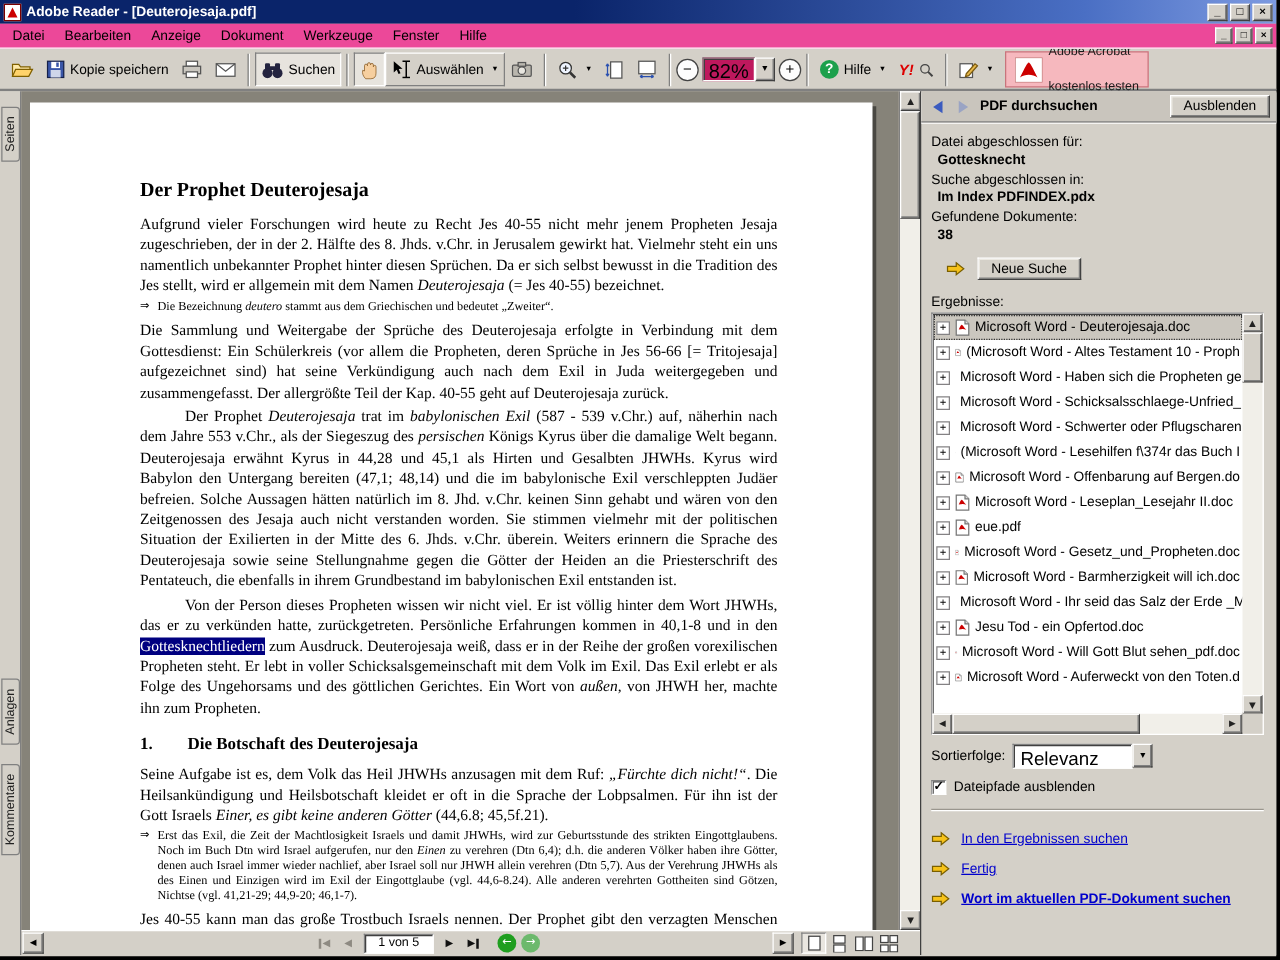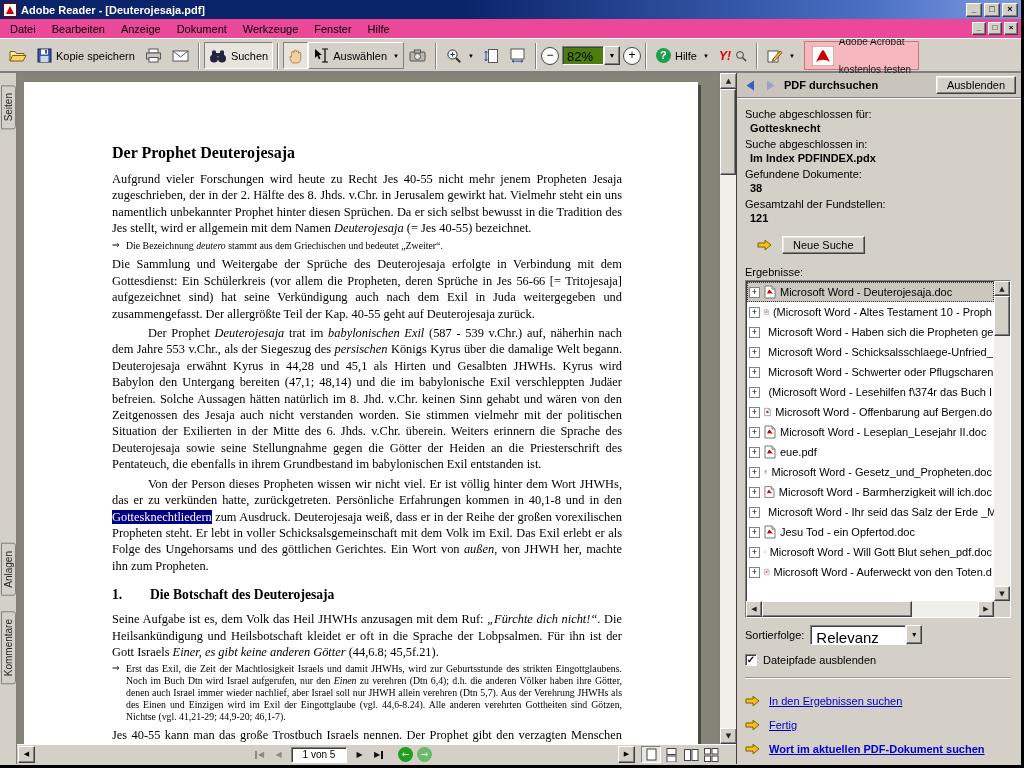--- a/index.html
+++ b/index.html
@@ -29,21 +29,21 @@
     display:flex; align-items:center; padding:0 4px; font-size:11px; white-space:nowrap; }
   .tbtn { height:27px; display:flex; align-items:center; gap:4px; padding:0 4px; border:1px solid transparent; }
   .tbtn.raised { border-color:#fff #808080 #808080 #fff; }
   .tbtn.toggled { border-color:#808080 #fff #fff #808080; background:#e7e4de; }
   .tsep { width:2px; height:26px; border-left:1px solid #808080; border-right:1px solid #fff; margin:0 4px; flex:none; }
   .dd { font-size:6px; margin-left:2px; color:#000; }
   .help-circle { width:15px; height:15px; border-radius:50%; background:#1ca04c; color:#fff; font-weight:bold; font-size:11px; line-height:15px; text-align:center; }
   .yahoo { color:#d00; font-weight:bold; font-size:12px; font-style:italic; }
   .zoombtn { width:18px; height:18px; border-radius:50%; border:1px solid #444; background:#fdfdfd; font-size:12px; line-height:15px; text-align:center; }
   .zoom-combo { display:flex; align-items:center; height:20px; }
-  .zoom-field { width:42px; height:19px; background:#4d7c0f; border:1px solid; border-color:#808080 #fff #fff #808080; box-shadow:inset 1px 1px 0 #404040; padding:2px 4px; font-size:13px; }
+  .zoom-field { width:42px; height:19px; background:#be185d; border:1px solid; border-color:#808080 #fff #fff #808080; box-shadow:inset 1px 1px 0 #404040; padding:2px 4px; font-size:16px; }
   .combo-arrow { width:16px; height:19px; background:#d4d0c8; border:1px solid; border-color:#fff #404040 #404040 #fff; box-shadow:inset -1px -1px 0 #808080; font-size:7px; line-height:17px; text-align:center; }
   .promo { display:flex; align-items:center; gap:5px; background:#f6b8be; border:1px solid #c8747c; padding:2px 7px; height:29px; margin-left:4px; }
   .promo-text { font-size:10px; line-height:12px; color:#1a1a1a; }
 
   
   .main { display:flex; height:692px; border-top:1px solid #808080; }
   .tabstrip { width:17px; background:#d4d0c8; position:relative; border-right:1px solid #808080; flex:none; }
   .vtab { position:absolute; left:1px; width:15px; background:#d4d0c8; border:1px solid #808080; border-radius:3px 0 0 3px;
     writing-mode:vertical-rl; transform:rotate(180deg); font-size:10px; padding:7px 1px; text-align:center; color:#222; }
   .center { flex:1; display:flex; flex-direction:column; min-width:0; }
@@ -363,34 +363,30 @@
             <svg width="12" height="11">
                 <path d="M2 0.5 L9.5 5.5 L2 10.5 Z" fill="#9aa4c4"></path>
               </svg>
           </span>
           <span class="panel-title">PDF durchsuchen</span>
           <span class="btn">Ausblenden</span>
         </div>
 
         <div class="panel-body">
           <div class="pair">
-            <div class="lbl">Suche abgeschlossen für:</div>
+            <div class="lbl">Datei abgeschlossen für:</div>
             <div class="val">Gottesknecht</div>
           </div>
           <div class="pair">
             <div class="lbl">Suche abgeschlossen in:</div>
             <div class="val">Im Index PDFINDEX.pdx</div>
           </div>
           <div class="pair">
             <div class="lbl">Gefundene Dokumente:</div>
             <div class="val">38</div>
-          </div>
-          <div class="pair">
-            <div class="lbl">Gesamtzahl der Fundstellen:</div>
-            <div class="val">121</div>
           </div>
 
           <div class="new-search-row">
             <svg width="15" height="12" viewBox="0 0 15 12">
                 <path d="M1 4 h7 V1.2 L14 6 8 10.8 V8 H1 Z" fill="#f6c21a" stroke="#7a5f00"></path>
               </svg>
             <span class="btn">Neue Suche</span>
           </div>
 
           <div class="results-label">Ergebnisse:</div>

